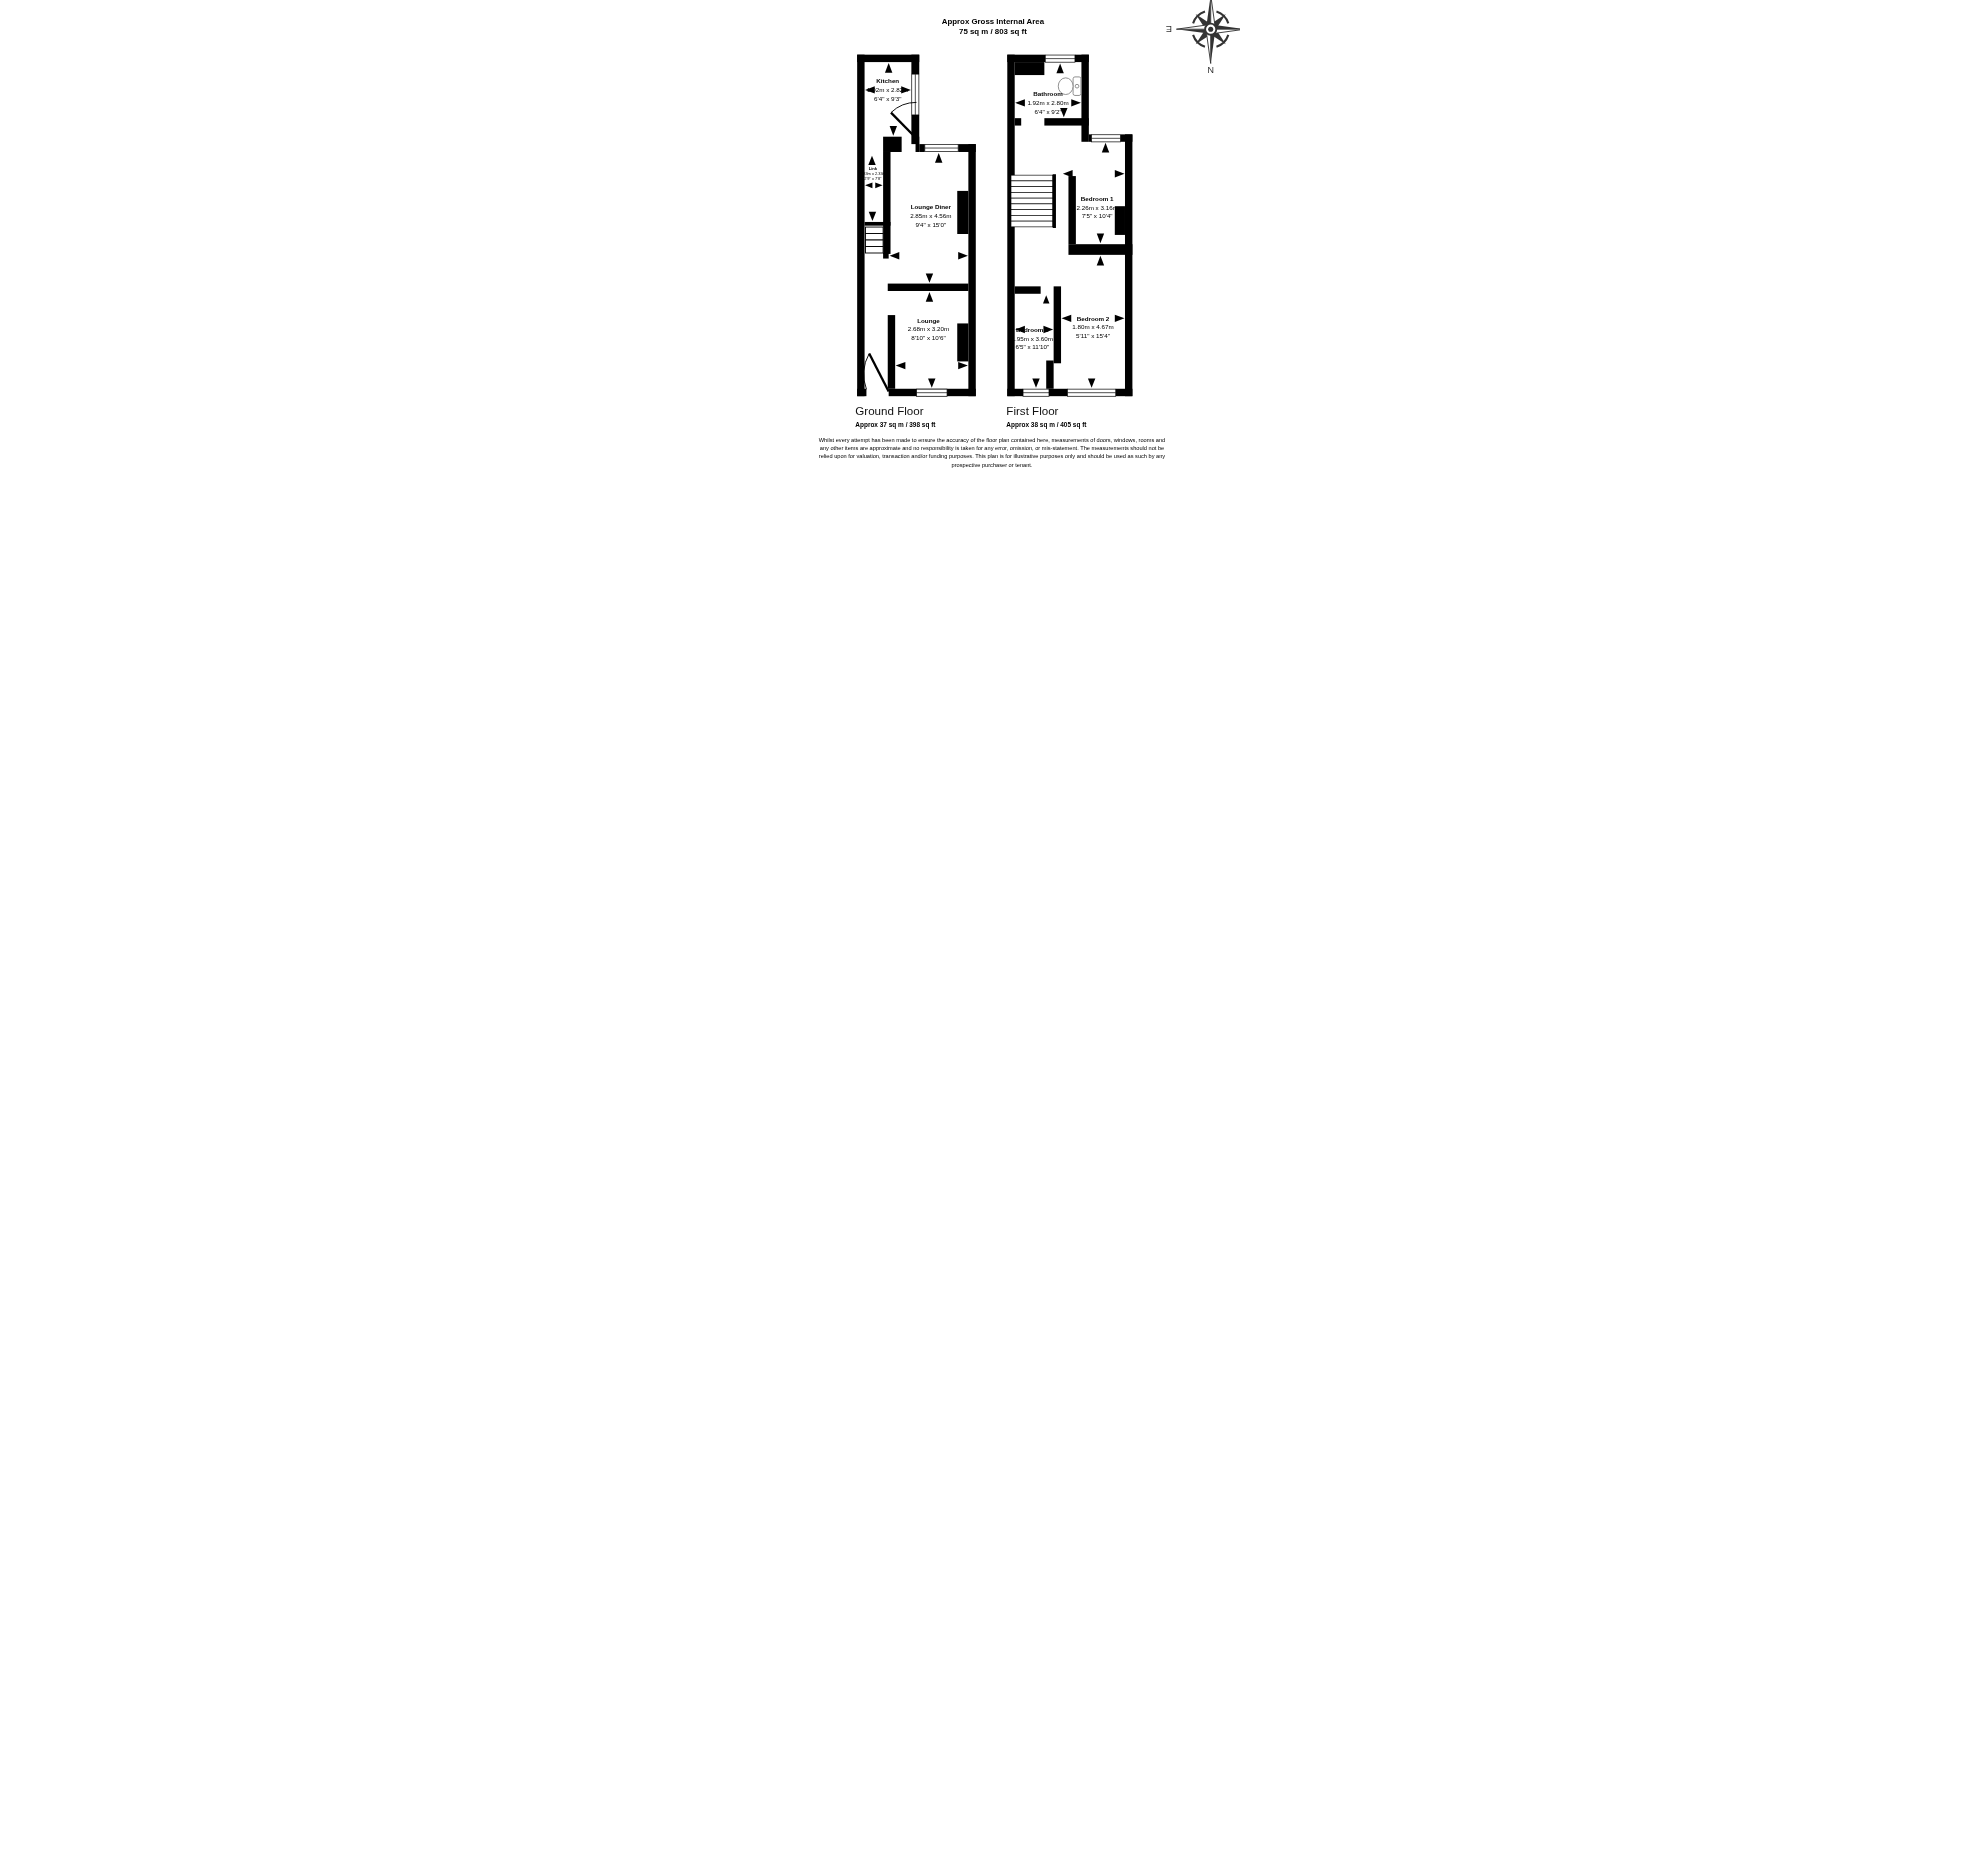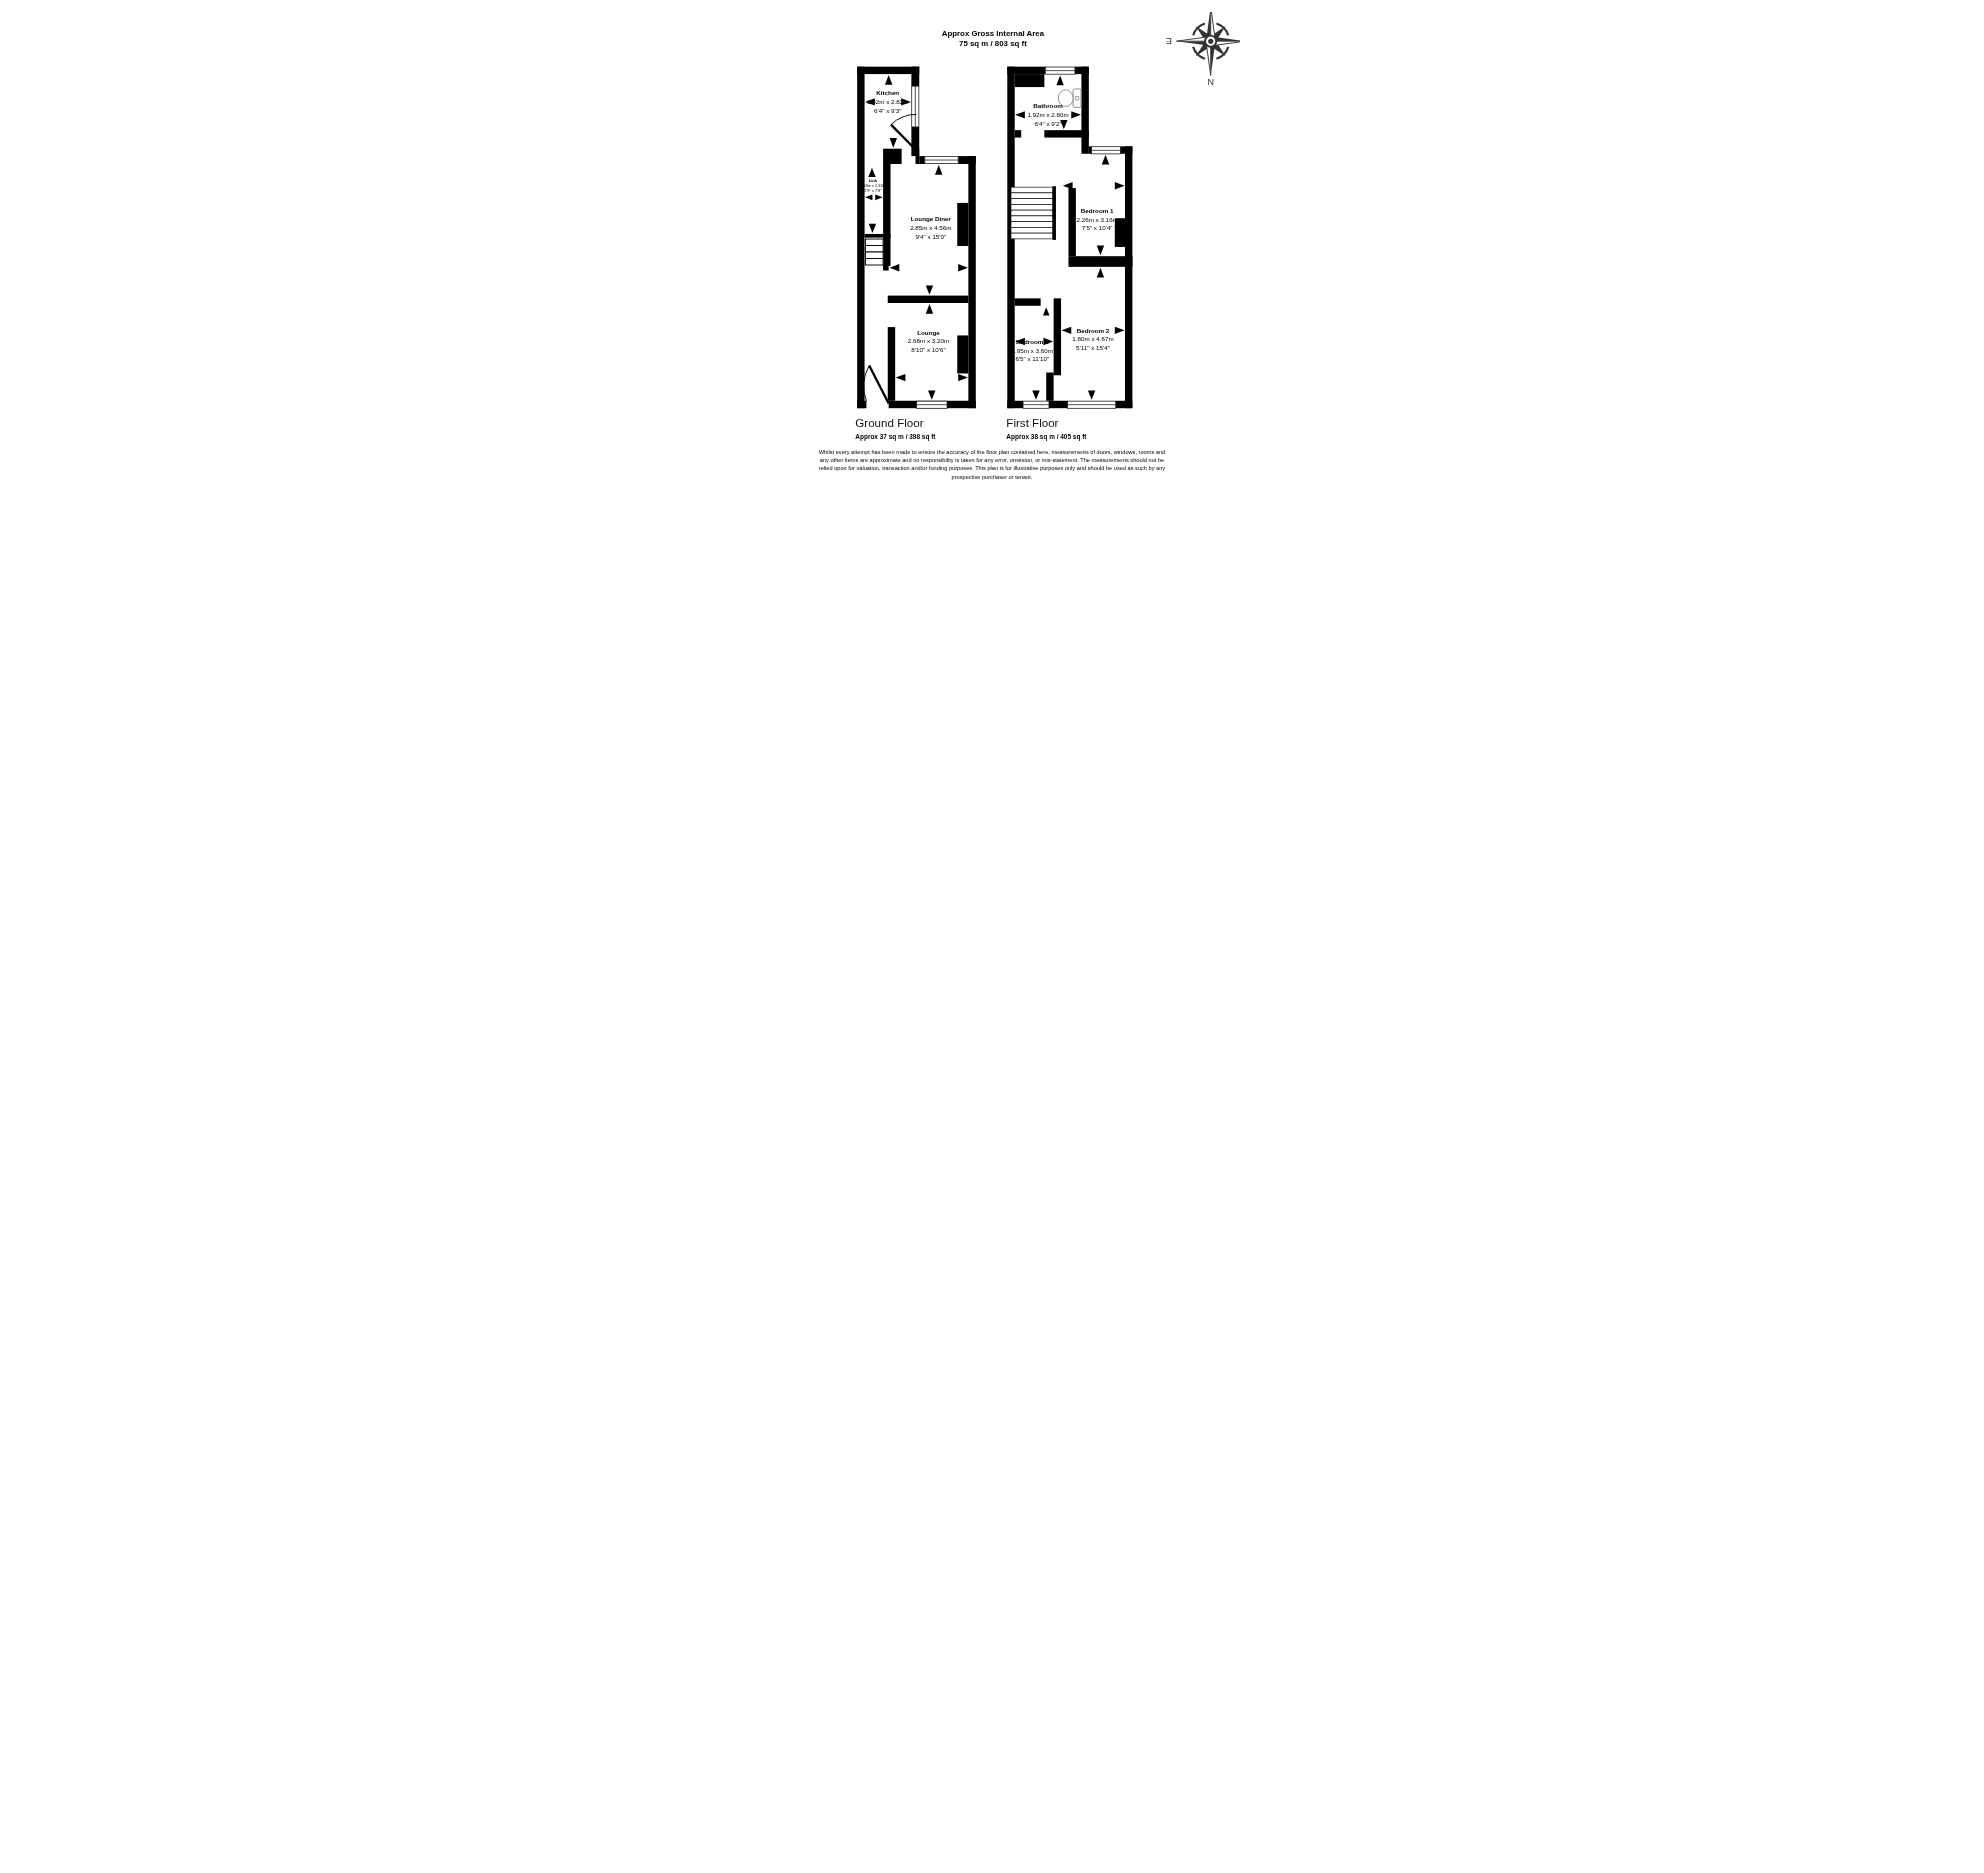--- a/index.html
+++ b/index.html
@@ -1,16 +1,16 @@
 <!DOCTYPE html>
 <html style="font-size:7.4px"><head>
 <meta charset="utf-8">
 <style>
   html,body{margin:0;padding:0;background:#ffffff;}
-  .page{width:496px;height:468px;margin:12px auto;background:#fff;position:relative;
+  .page{width:496px;height:468px;margin:0 auto;background:#fff;position:relative;
         font-family:"Liberation Sans", sans-serif;}
   svg{display:block;}
   .t-title{font-size:17px;font-weight:bold;fill:#000;}
   .t-room{font-size:13.5px;font-weight:bold;fill:#000;}
   .t-dim{font-size:13.5px;font-weight:normal;fill:#000;}
   .t-link{font-size:9px;font-weight:bold;fill:#000;}
   .t-linkdim{font-size:8.5px;font-weight:normal;fill:#000;}
   .t-floor{font-size:25px;font-weight:normal;fill:#111;}
   .t-area{font-size:14px;font-weight:bold;fill:#000;}
   .t-disc{font-size:12.2px;font-weight:normal;fill:#000;}

